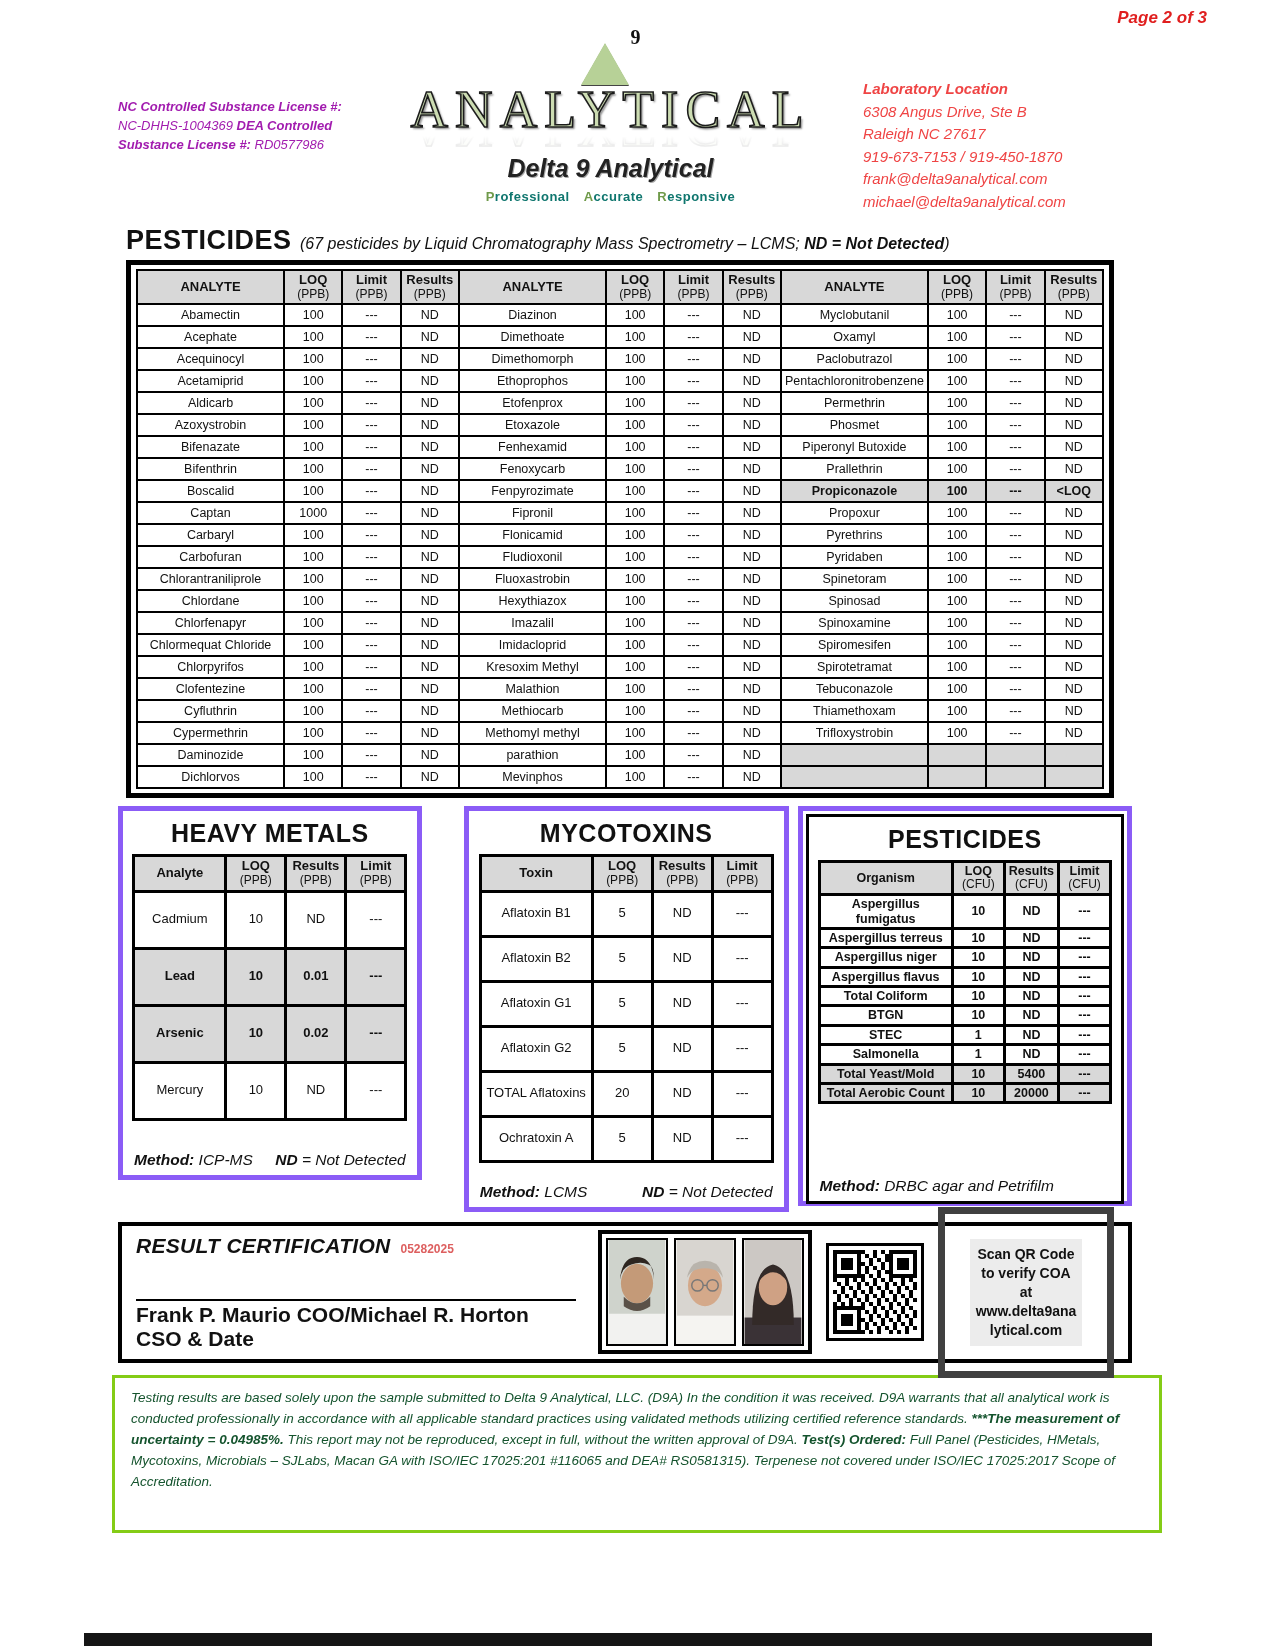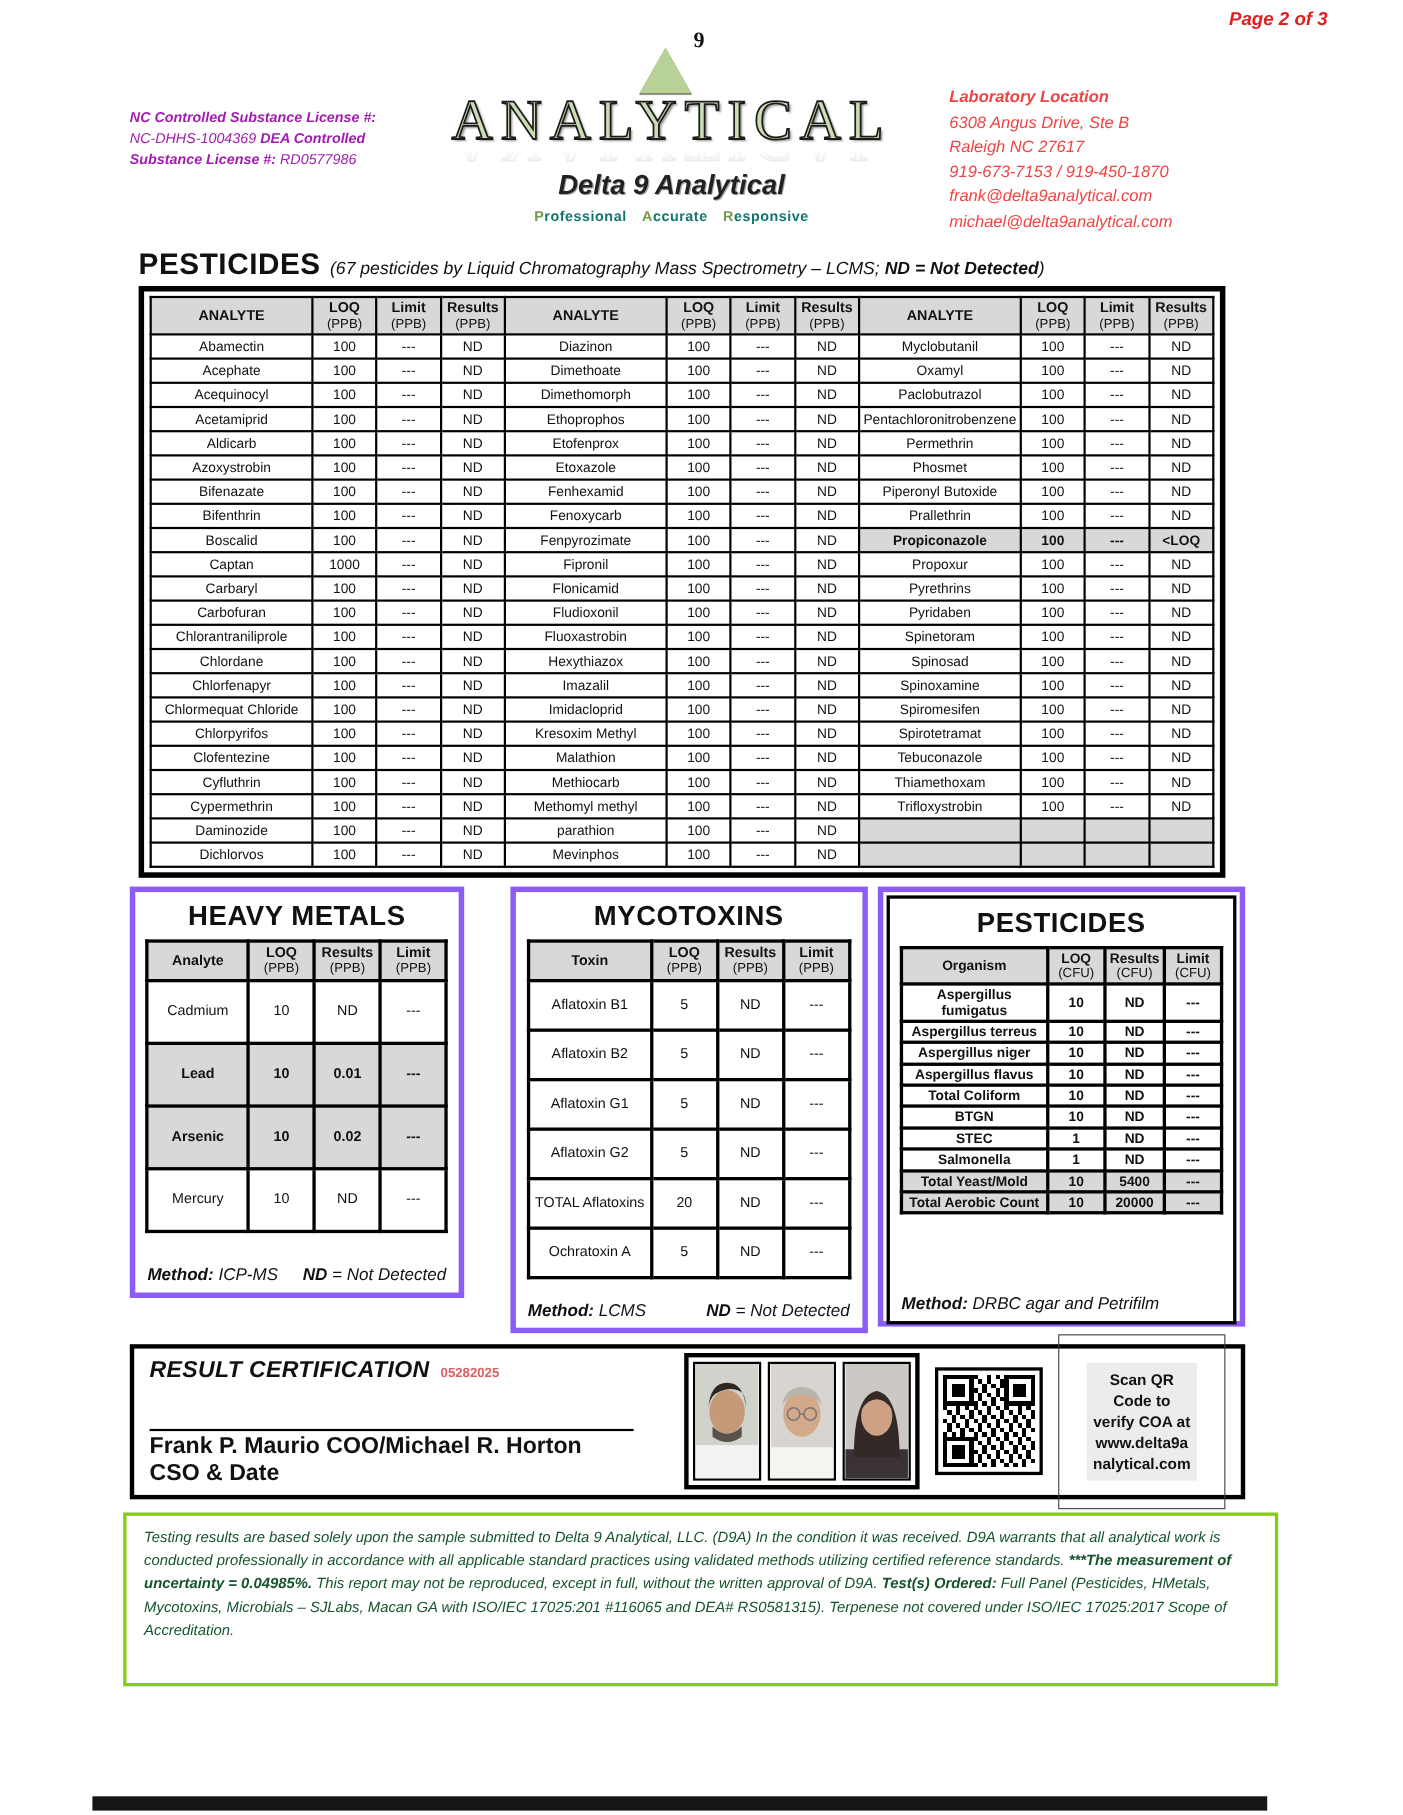--- a/index.html
+++ b/index.html
@@ -77,21 +77,21 @@
   .cert-title-row { display:flex; align-items:baseline; gap:10px; }
   .cert-title { font-size:21px; font-weight:800; font-style:italic; letter-spacing:.3px; }
   .cert-date { color:#dd5f5f; font-size:12px; font-weight:700; }
   .sig-block { margin-top:auto; width:440px; }
   .sig-line { border-top:2px solid #000; }
   .sig-name { font-weight:700; font-size:21px; padding-top:2px; }
   .photos-box { border:4px solid #000; padding:4px; display:flex; gap:6px; align-self:center; }
   .photo { width:62px; height:108px; border:2px solid #000; overflow:hidden; }
   .photo svg { display:block; width:100%; height:100%; }
   .qr-box { width:98px; height:98px; border:3px solid #000; padding:4px; align-self:center; }
-  .scan-box { width:152px; border:1px solid #404040; padding:25px; align-self:center; }
+  .scan-box { width:176px; border:7px solid #404040; padding:25px; align-self:center; }
   .scan-inner { background:#ececec; font-weight:700; font-size:14px; text-align:center; line-height:1.35; padding:6px 4px; overflow-wrap:break-word; }
 
   
   .footer { margin:12px 0 0 112px; width:1050px; height:158px; border:3px solid #84cc16; padding:10px 16px; font-style:italic; font-size:13.5px; line-height:1.55; color:#14532d; overflow:hidden; }
   .footer .seg-b { font-weight:700; }
 
   .bottom-bar { position:absolute; left:84px; top:1633px; width:1068px; height:13px; background:#151515; }
 </style>
 </head>
 <body>

